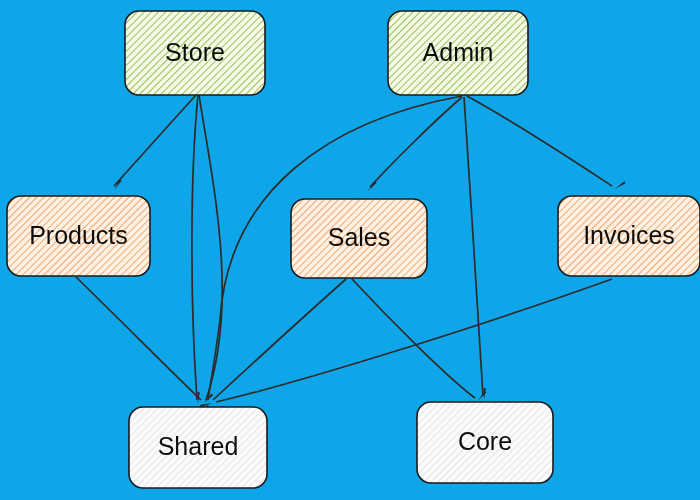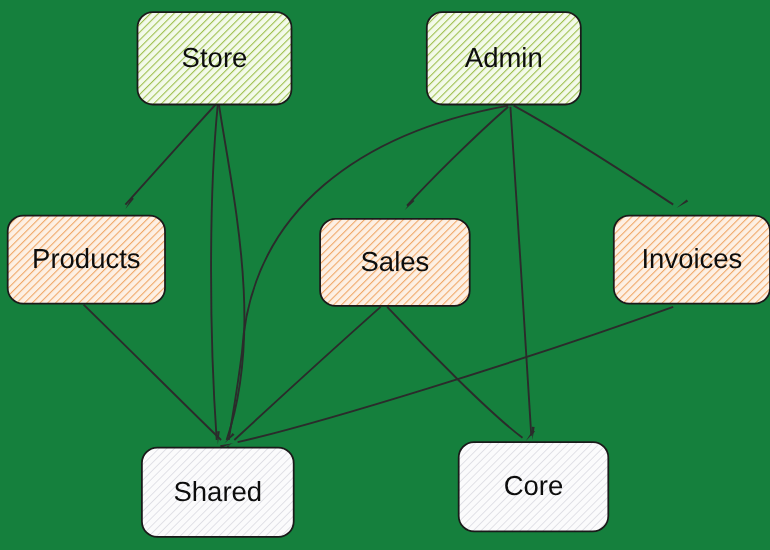--- a/index.html
+++ b/index.html
@@ -8,21 +8,21 @@
     padding: 0;
     background: #ffffff;
   }
   body {
     font-family: "Liberation Sans", sans-serif;
   }
   #canvas {
     position: relative;
     width: 700px;
     height: 500px;
-    background: #15803d;
+    background: #0ea5e9;
     overflow: hidden;
   }
   #graph-svg {
     position: absolute;
     left: 0;
     top: 0;
     width: 700px;
     height: 500px;
   }
   .node-label {

